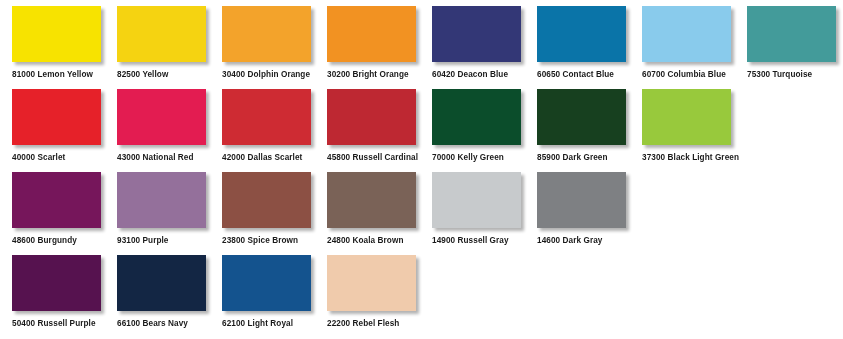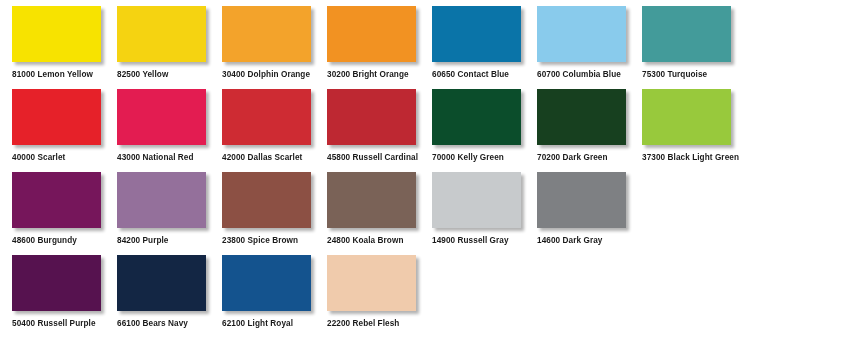--- a/index.html
+++ b/index.html
@@ -70,20 +70,24 @@
     </div>
     <div class="swatch-cell">
       <span class="swatch-chip" style="background-color: rgb(243, 163, 43);"></span>
       <span class="swatch-label">30400 Dolphin Orange</span>
     </div>
     <div class="swatch-cell">
       <span class="swatch-chip" style="background-color: rgb(242, 146, 34);"></span>
       <span class="swatch-label">30200 Bright Orange</span>
     </div>
     <div class="swatch-cell">
+      <span class="swatch-chip" style="background-color: rgb(51, 55, 118);"></span>
+      <span class="swatch-label">60420 Deacon Blue</span>
+    </div>
+    <div class="swatch-cell">
       <span class="swatch-chip" style="background-color: rgb(10, 116, 168);"></span>
       <span class="swatch-label">60650 Contact Blue</span>
     </div>
     <div class="swatch-cell">
       <span class="swatch-chip" style="background-color: rgb(137, 203, 236);"></span>
       <span class="swatch-label">60700 Columbia Blue</span>
     </div>
     <div class="swatch-cell">
       <span class="swatch-chip" style="background-color: rgb(67, 155, 154);"></span>
       <span class="swatch-label">75300 Turquoise</span>
@@ -106,36 +110,36 @@
     <div class="swatch-cell">
       <span class="swatch-chip" style="background-color: rgb(190, 40, 50);"></span>
       <span class="swatch-label">45800 Russell Cardinal</span>
     </div>
     <div class="swatch-cell">
       <span class="swatch-chip" style="background-color: rgb(11, 77, 43);"></span>
       <span class="swatch-label">70000 Kelly Green</span>
     </div>
     <div class="swatch-cell">
       <span class="swatch-chip" style="background-color: rgb(23, 64, 31);"></span>
-      <span class="swatch-label">70200 Dark Green</span>
+      <span class="swatch-label">85900 Dark Green</span>
     </div>
     <div class="swatch-cell">
       <span class="swatch-chip" style="background-color: rgb(152, 201, 60);"></span>
       <span class="swatch-label">37300 Black Light Green</span>
     </div>
   </div>
 
   <div class="swatch-row">
     <div class="swatch-cell">
       <span class="swatch-chip" style="background-color: rgb(118, 22, 91);"></span>
       <span class="swatch-label">48600 Burgundy</span>
     </div>
     <div class="swatch-cell">
       <span class="swatch-chip" style="background-color: rgb(148, 112, 155);"></span>
-      <span class="swatch-label">84200 Purple</span>
+      <span class="swatch-label">93100 Purple</span>
     </div>
     <div class="swatch-cell">
       <span class="swatch-chip" style="background-color: rgb(140, 80, 68);"></span>
       <span class="swatch-label">23800 Spice Brown</span>
     </div>
     <div class="swatch-cell">
       <span class="swatch-chip" style="background-color: rgb(122, 98, 87);"></span>
       <span class="swatch-label">24800 Koala Brown</span>
     </div>
     <div class="swatch-cell">

